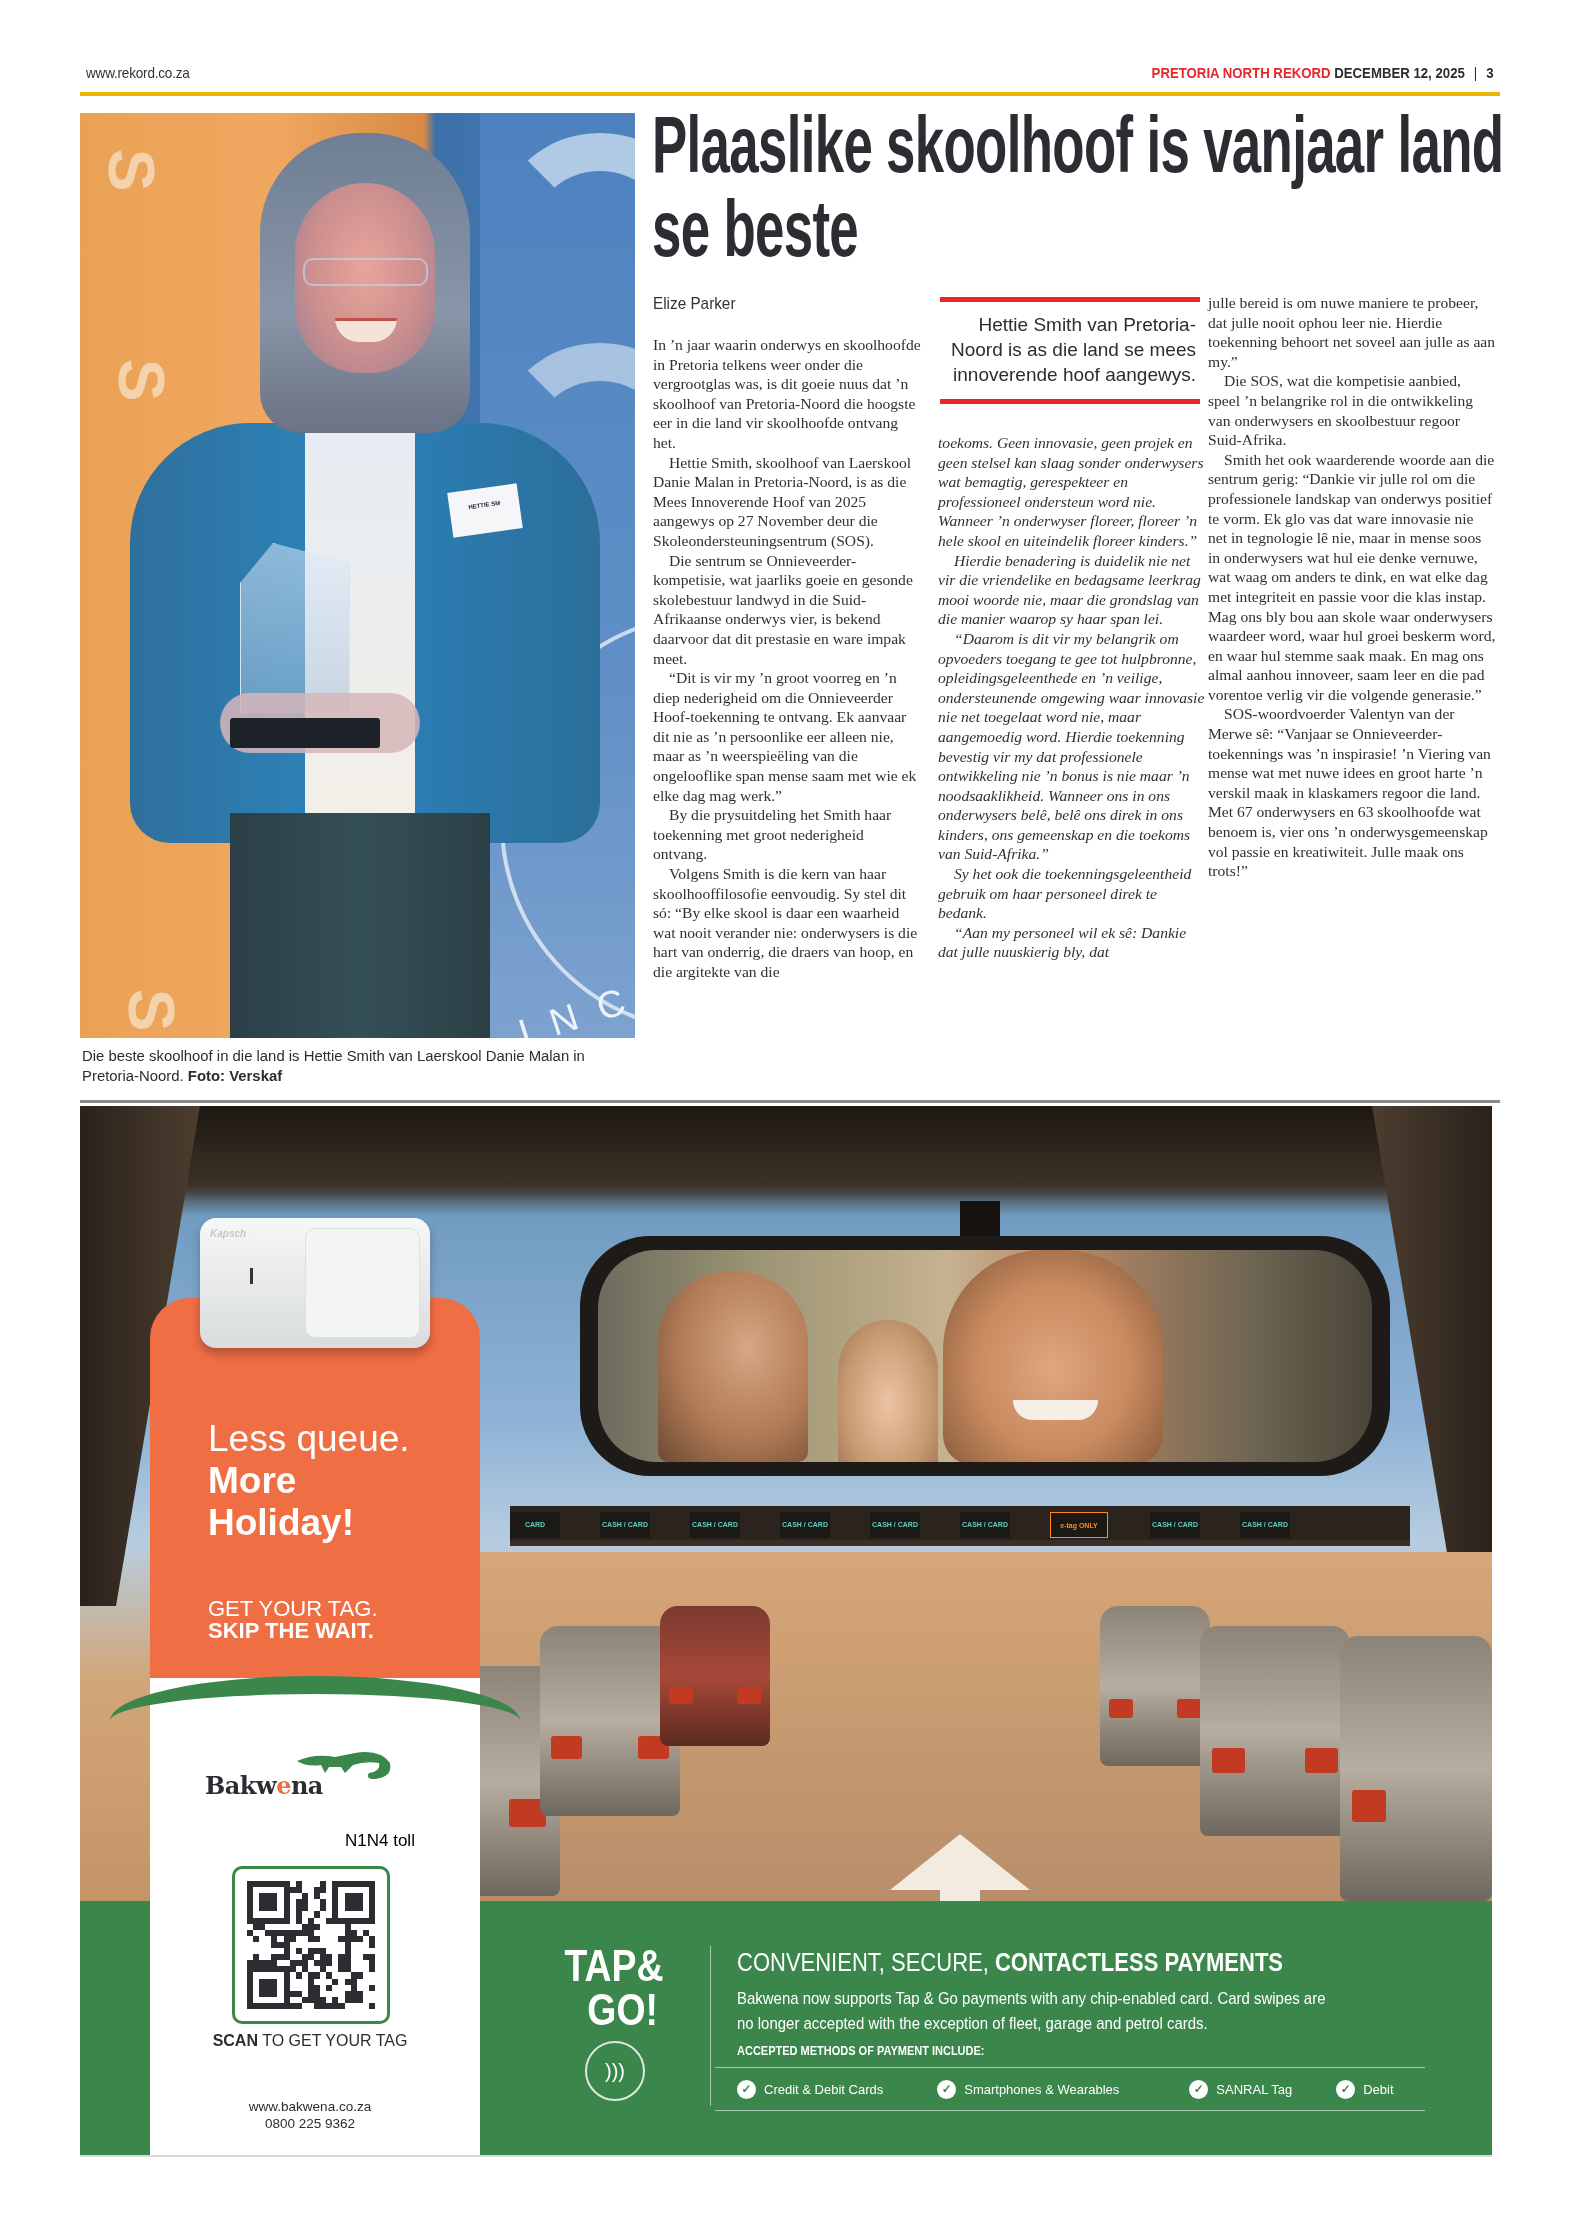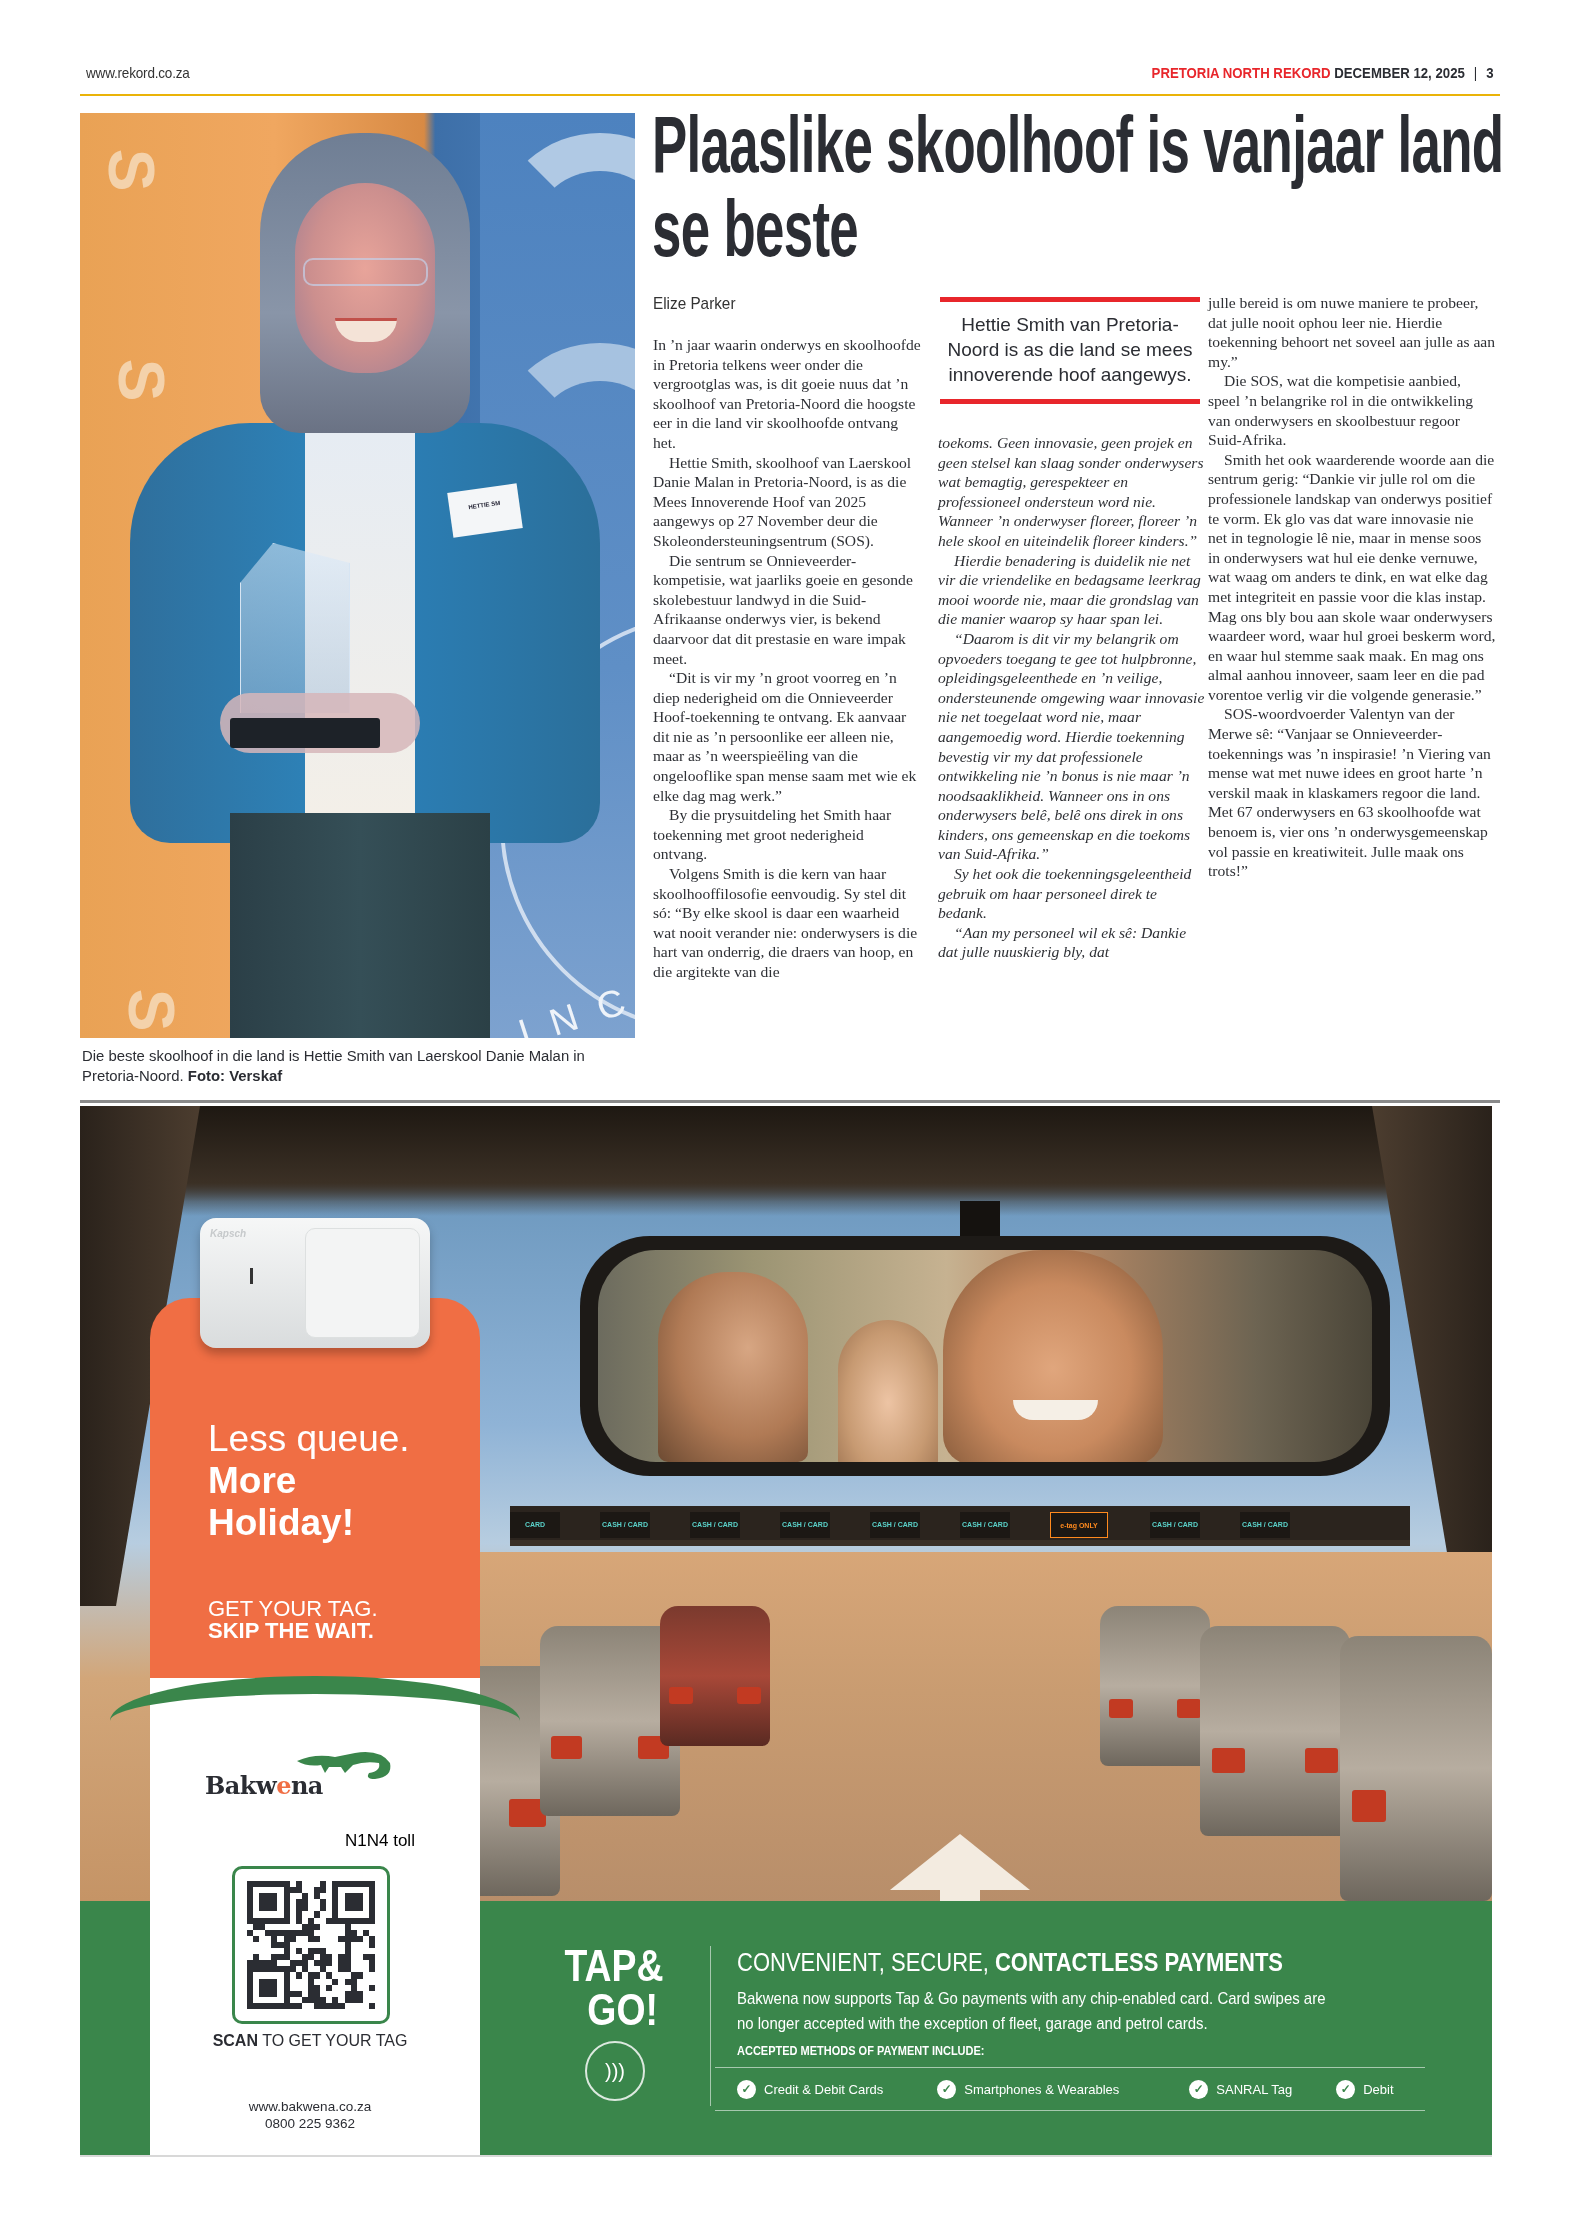--- a/index.html
+++ b/index.html
@@ -1,20 +1,20 @@
 <!DOCTYPE html>
 <html><head>
 <meta charset="utf-8">
 <style>
   * { box-sizing: border-box; margin: 0; padding: 0; }
   html, body { width: 1572px; height: 2224px; background: #ffffff; overflow: hidden; }
   body { position: relative; font-family: "Liberation Sans", sans-serif; color: #2b2d33; }
 
   
-  .masthead { position: absolute; left: 80px; top: 58px; width: 1420px; height: 38px; border-bottom: 2px solid #eab308; }
+  .masthead { position: absolute; left: 80px; top: 58px; width: 1420px; height: 38px; border-bottom: 4px solid #eab308; }
   .site-url { position: absolute; left: 6px; top: 6px; font-size: 15px; color: #333; letter-spacing: -0.2px; transform: scaleX(0.9); transform-origin: left; }
   .folio { position: absolute; right: 6px; top: 6px; font-size: 15px; font-weight: bold; transform: scaleX(0.88); transform-origin: right; white-space: nowrap; }
   .folio .pub { color: #e8262b; }
   .folio .date { color: #2b2d33; }
   .folio .sep { color: #2b2d33; margin: 0 6px; font-weight: normal; }
 
   
   .photo { position: absolute; left: 80px; top: 113px; width: 555px; height: 925px; overflow: hidden;
     background: linear-gradient(90deg, #e9a255 0%, #f0a760 35%, #d88a44 62%, #3d6fa8 64%, #4f84c0 100%); }
   .photo .blue-panel { position: absolute; left: 400px; top: 0; width: 155px; height: 925px; background: linear-gradient(180deg,#4d82bf,#5f8fc6 60%,#7da2cf); }
@@ -45,21 +45,21 @@
 
   
   .col { position: absolute; font-family: "Liberation Serif", serif; font-size: 15.6px; line-height: 19.6px; color: #2e3035; }
   .col p { text-indent: 0; }
   .col p.ind { text-indent: 16px; }
   .col1 { left: 653px; top: 335px; width: 268px; }
   .col2 { left: 938px; top: 433px; width: 270px; font-style: italic; }
   .col3 { left: 1208px; top: 293px; width: 288px; }
 
   .pullquote { position: absolute; left: 940px; top: 297px; width: 260px; border-top: 5px solid #e8262b; border-bottom: 5px solid #e8262b; padding: 10px 4px 12px; text-align: center; font-size: 21px; line-height: 25px; color: #2b2d33; }
-  .pullquote span { display: inline-block; transform: scaleX(0.84); transform-origin: center; white-space: nowrap; }
+  .pullquote span { display: inline-block; transform: scaleX(0.84); transform-origin: center; white-space: nowrap; text-align: right; }
 
   .rule-mid { position: absolute; left: 80px; top: 1100px; width: 1420px; height: 3px; background: #8a8a8a; }
 
   
   .ad { position: absolute; left: 80px; top: 1106px; width: 1412px; height: 1050px; overflow: hidden; background: #3a864b; }
   .ad-photo { position: absolute; left: 0; top: 0; width: 1412px; height: 795px; overflow: hidden;
      background: linear-gradient(180deg, #2a211a 0%, #3a2d22 8%, #6f9ac0 12%, #8fb3d6 40%, #b7cde0 55%, #d2a679 72%, #c59466 100%); }
   .ceiling { position: absolute; left: 0; top: 0; width: 1412px; height: 110px; background: linear-gradient(180deg,#1e1812,#3b3025 70%,rgba(60,48,37,0)); }
   .pillar-l { position: absolute; left: 0; top: 0; width: 120px; height: 500px; background: linear-gradient(90deg,#2a221b,#4c3d2f); clip-path: polygon(0 0,100% 0,30% 100%,0 100%); }
   .pillar-r { position: absolute; right: 0; top: 0; width: 120px; height: 500px; background: linear-gradient(270deg,#2a221b,#4c3d2f); clip-path: polygon(0 0,100% 0,100% 100%,70% 100%); }

